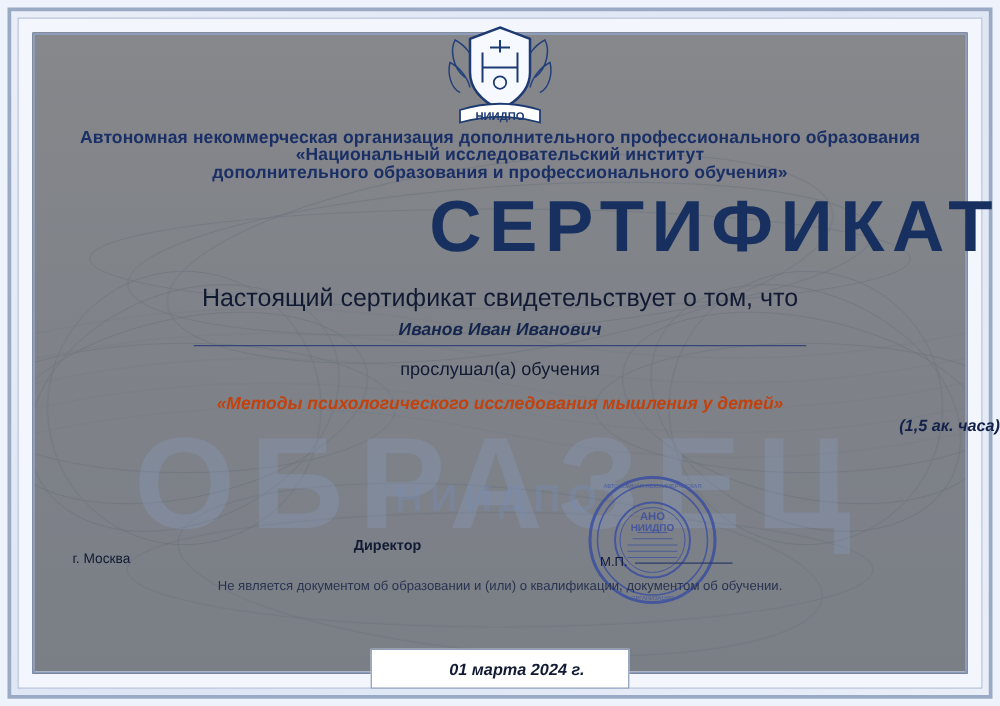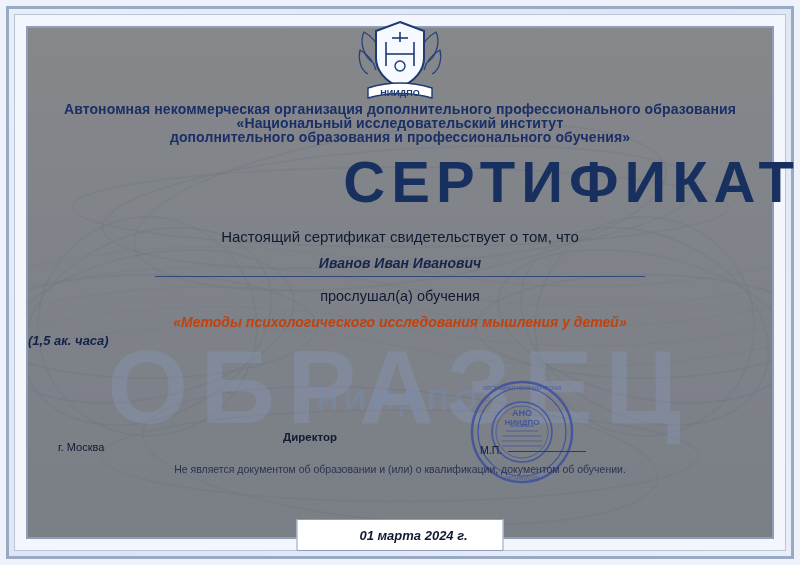--- a/index.html
+++ b/index.html
@@ -115,21 +115,21 @@
     letter-spacing: 6px;
     font-family: "Liberation Sans", sans-serif;
   }
 
   .line-attest {
     position: absolute;
     top: 228px;
     left: 0; right: 0;
     text-align: center;
     color: #111a33;
-    font-size: 15px;
+    font-size: 20px;
   }
 
   .name-block {
     position: absolute;
     top: 255px;
     left: 155px;
     width: 490px;
     text-align: center;
   }
   .name-text {
@@ -160,21 +160,21 @@
     text-align: center;
     color: #c2410c;
     font-size: 14px;
     font-weight: bold;
     font-style: italic;
   }
   .course-hours {
     position: absolute;
     top: 333px;
     left: 0; right: 0;
-    text-align: left;
+    text-align: right;
     color: #13224a;
     font-size: 13px;
     font-weight: bold;
     font-style: italic;
     padding-left: 28px;
   }
 
   
   .stamp {
     position: absolute;

